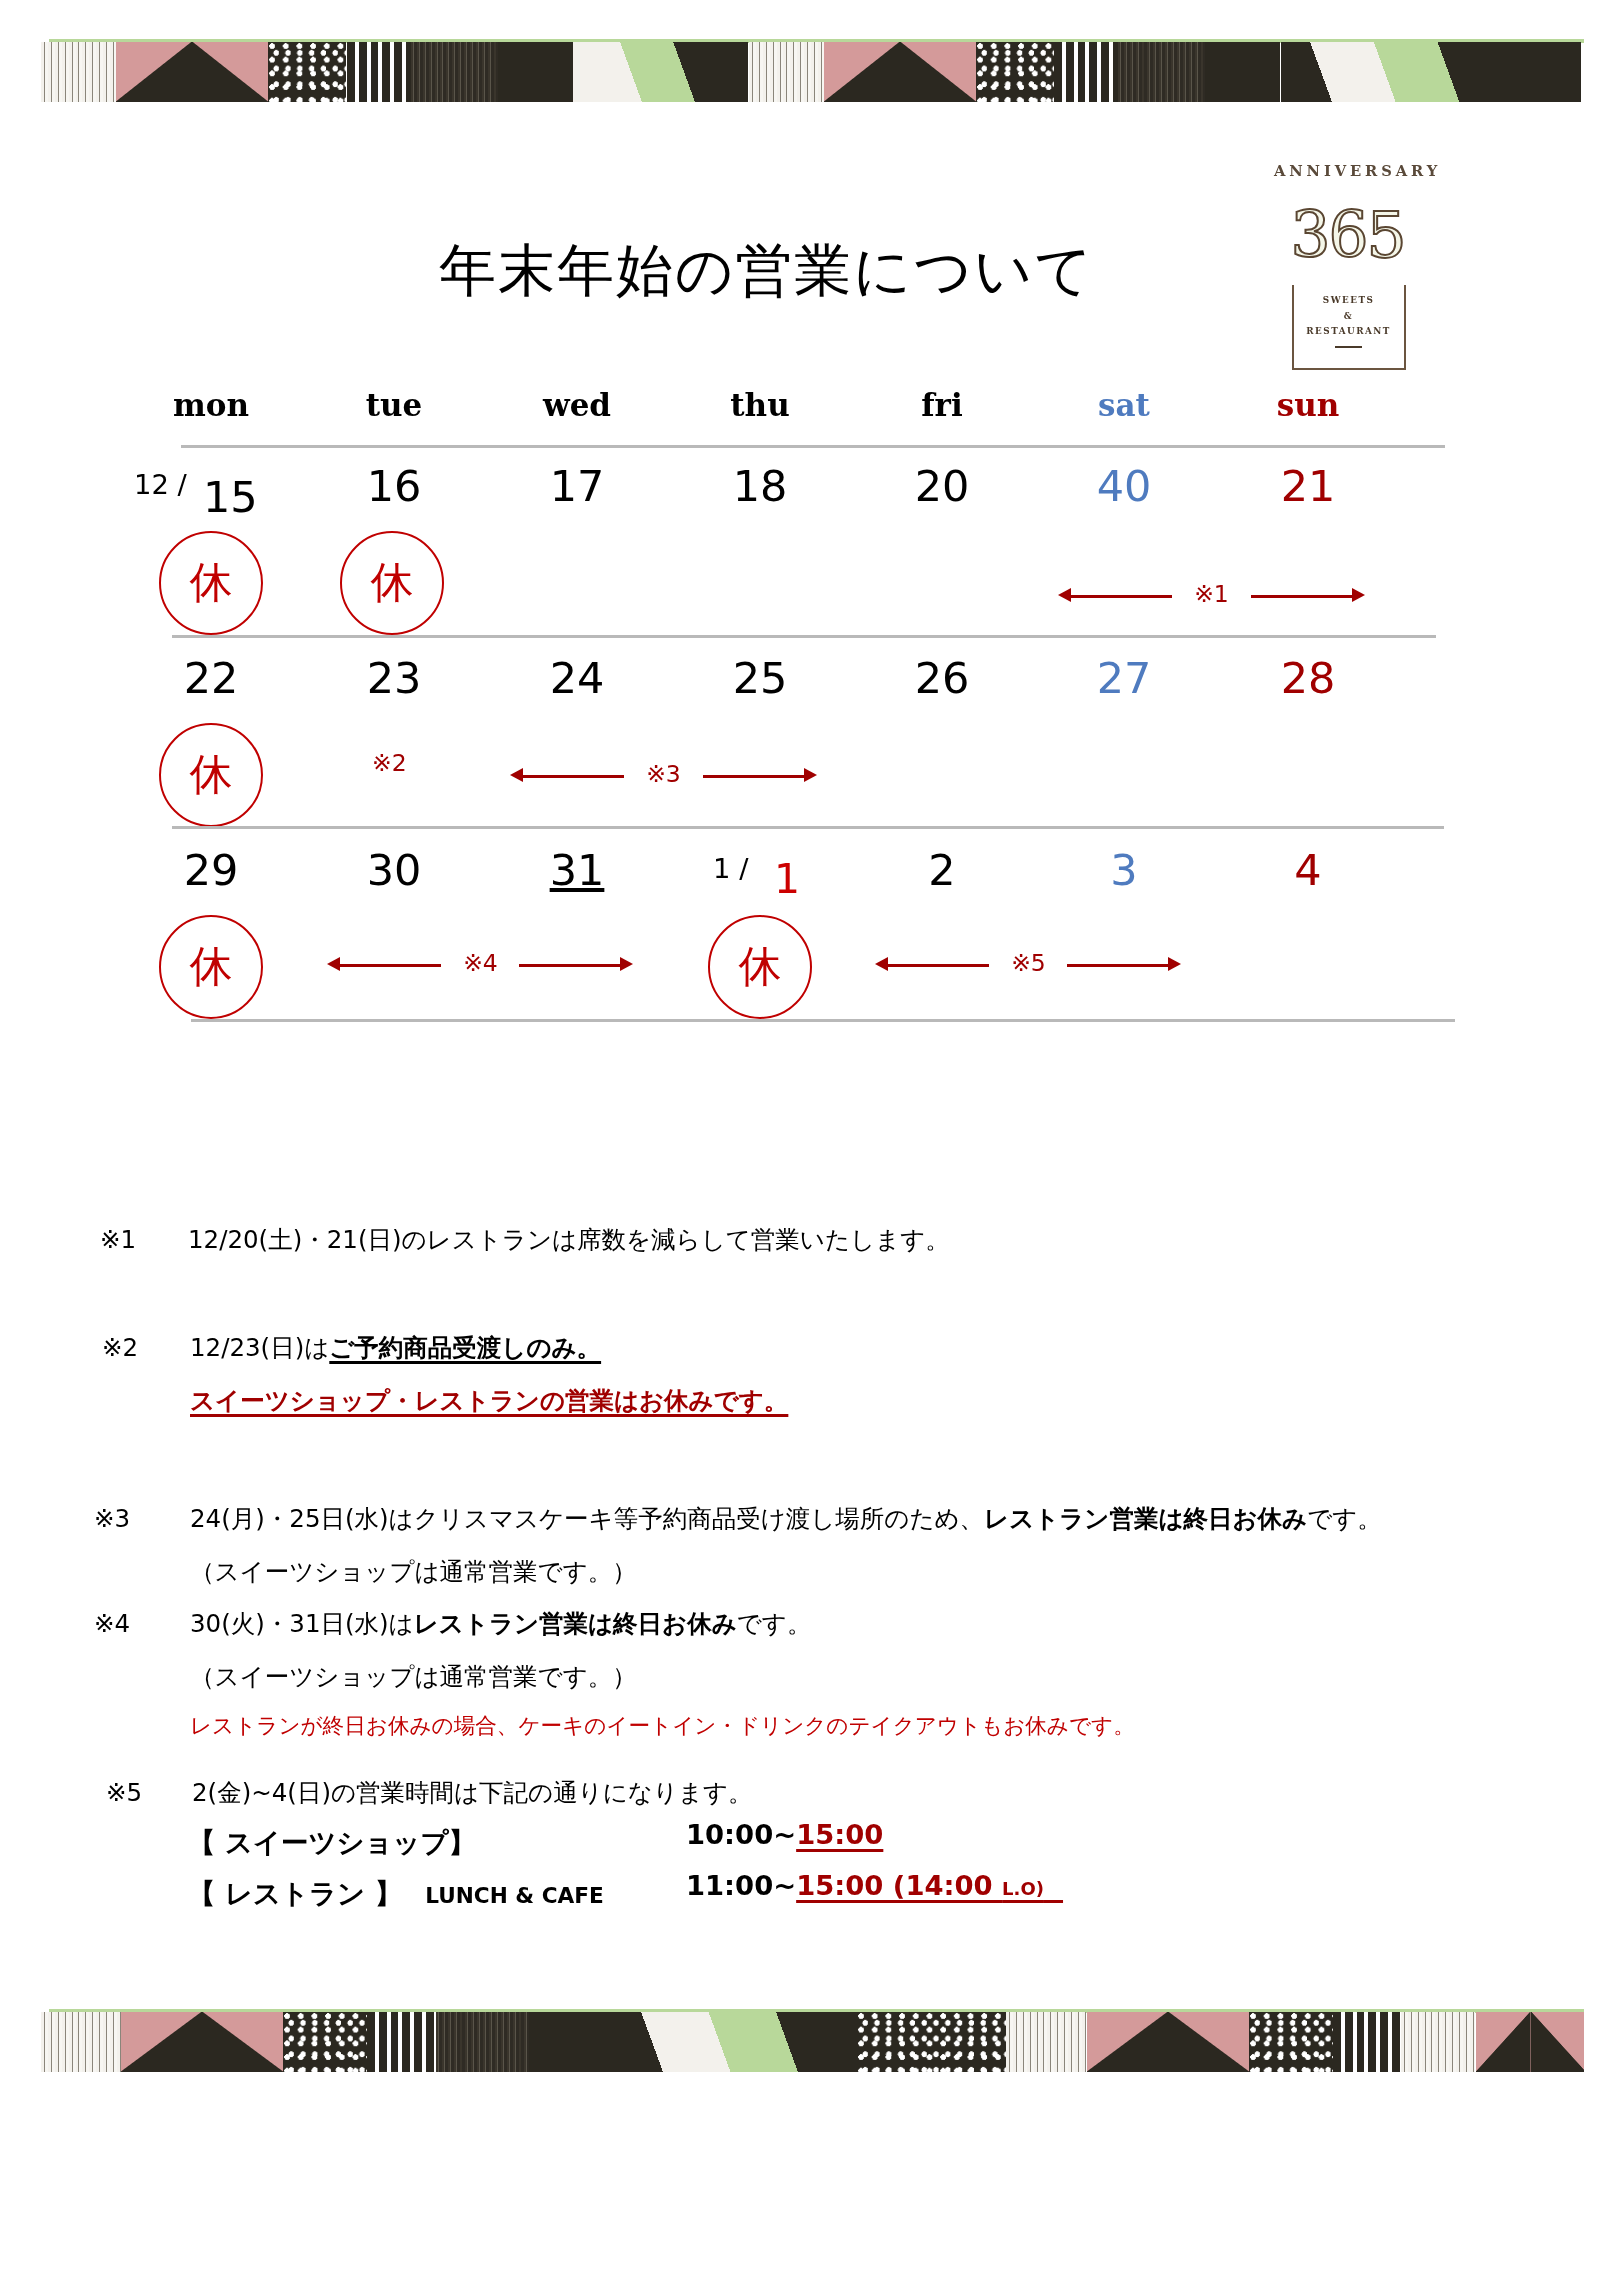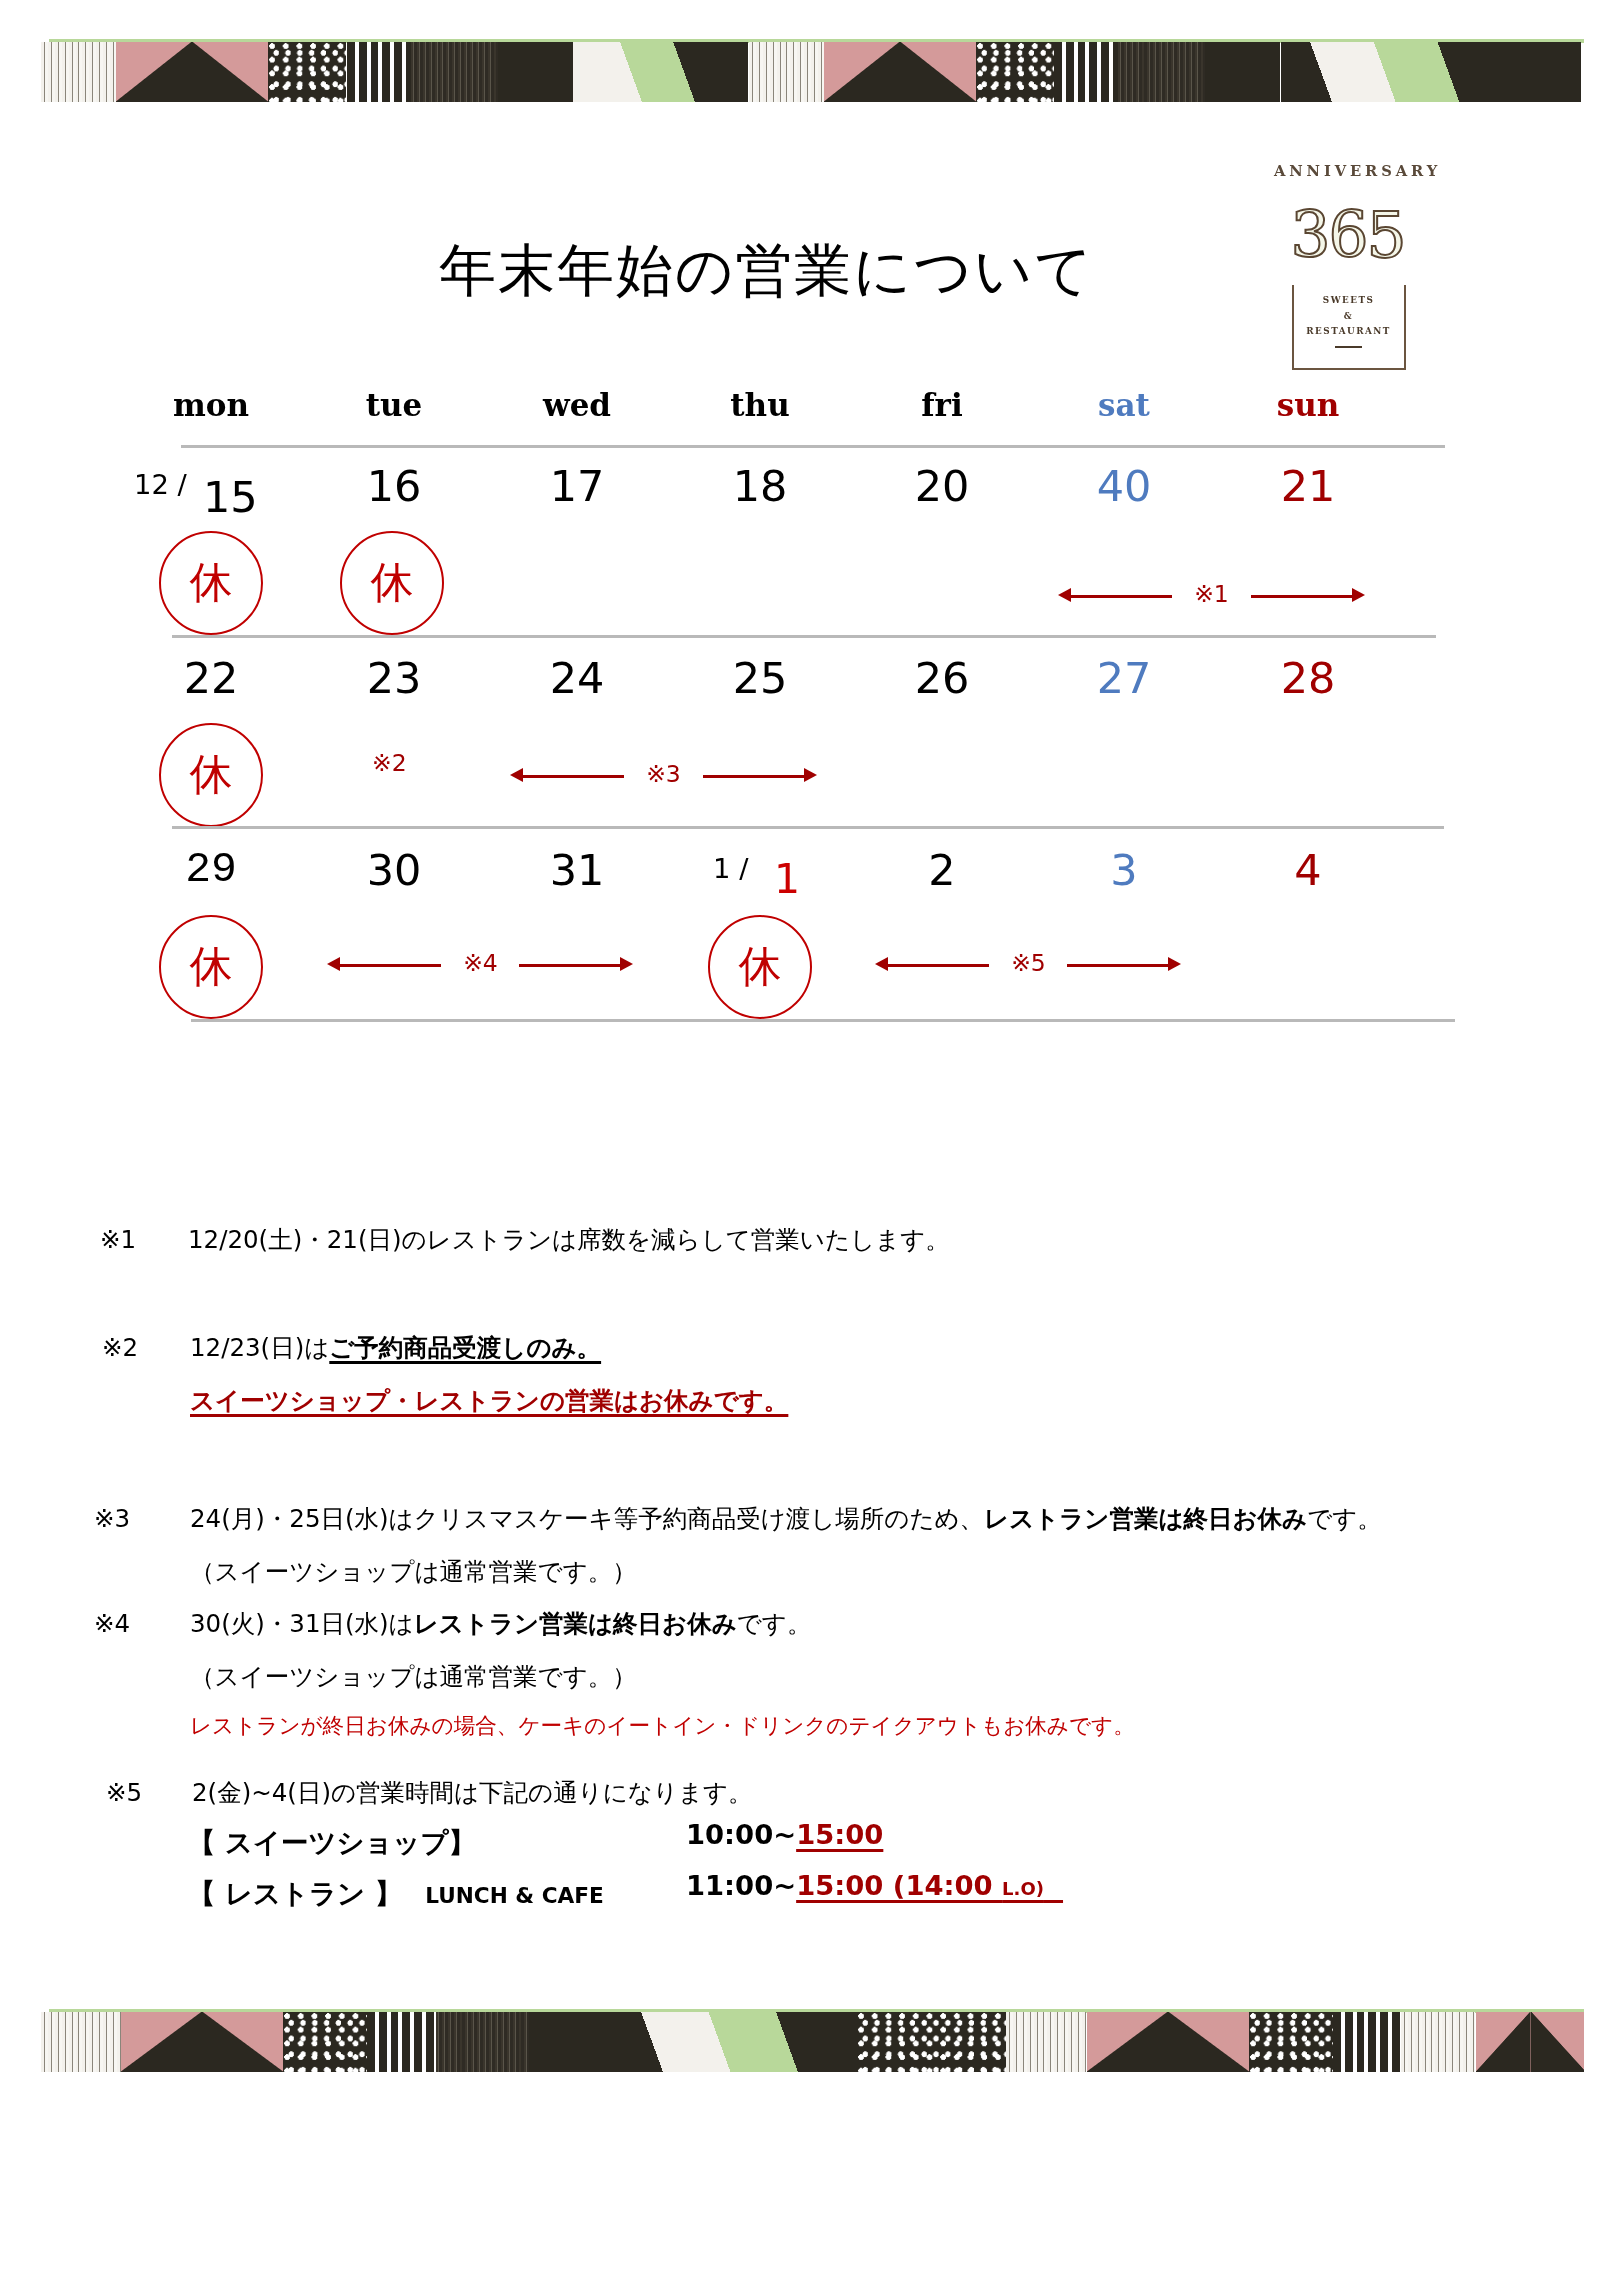--- a/index.html
+++ b/index.html
@@ -127,23 +127,23 @@
     <div class="closed" style="left: 159px; top: 723px;">休</div>
     <div class="note-mark" style="left: 372px; top: 749px;">※2</div>
     <div class="arrow" style="left: 510px; top: 764px; width: 307px;">
       <div class="headL"></div>
       <div class="line" style="left: 9.8px; width: 104px;"></div>
       <div class="lbl" style="left: 119px;">※3</div>
       <div class="line" style="left: 193px; width: 104px;"></div>
       <div class="headR"></div>
     </div>
     <div class="hline" style="left: 172px; width: 1272px; top: 826px;"></div>
-    <div class="daynum" style="left: 152px; top: 845px; font-family: Liberation Mono, monospace;">29</div>
+    <div class="daynum" style="left: 152px; top: 845px;">29</div>
     <div class="daynum" style="left: 335px; top: 845px;">30</div>
-    <div class="daynum" style="left: 518px; top: 845px;">31</div>
+    <div class="daynum" style="left: 518px; top: 845px; text-decoration: underline;">31</div>
     <div class="daynum" style="left: 774px; top: 855px; width: auto; color: rgb(204, 0, 0); font-size: 41px;">1</div>
     <div class="prefix" style="left: 713px; top: 853px;">1 /</div>
     <div class="daynum" style="left: 883px; top: 845px;">2</div>
     <div class="daynum" style="left: 1065px; top: 845px; color: rgb(79, 123, 191);">3</div>
     <div class="daynum" style="left: 1249px; top: 845px; color: rgb(160, 0, 0);">4</div>
     <div class="closed" style="left: 159px; top: 915px;">休</div>
     <div class="closed" style="left: 708px; top: 915px;">休</div>
     <div class="arrow" style="left: 327px; top: 953px; width: 306px;">
       <div class="headL"></div>
       <div class="line" style="left: 9.8px; width: 104px;"></div>

